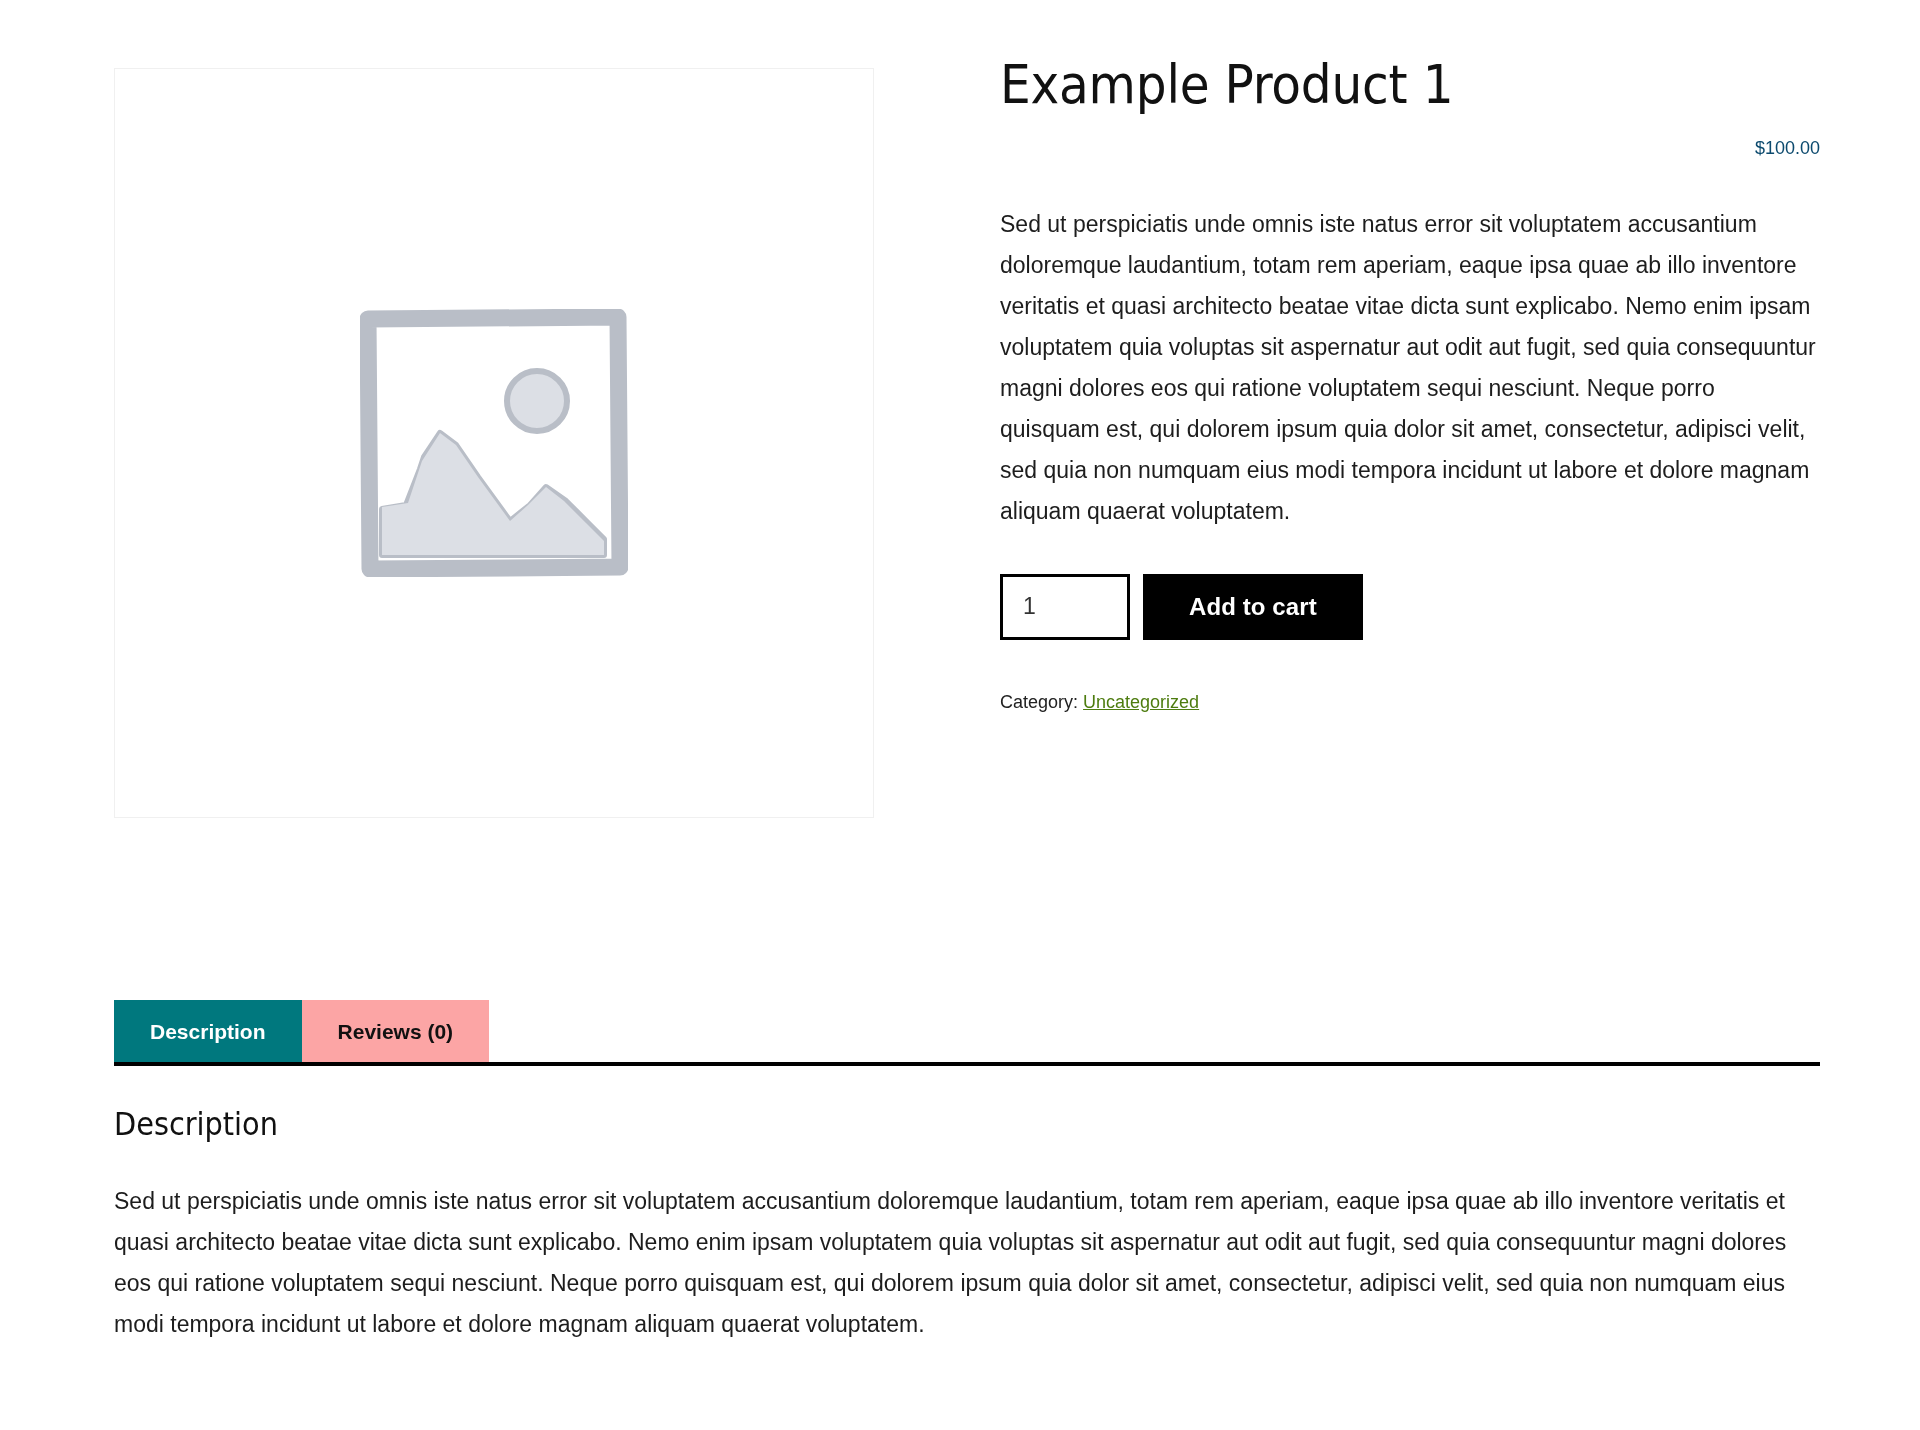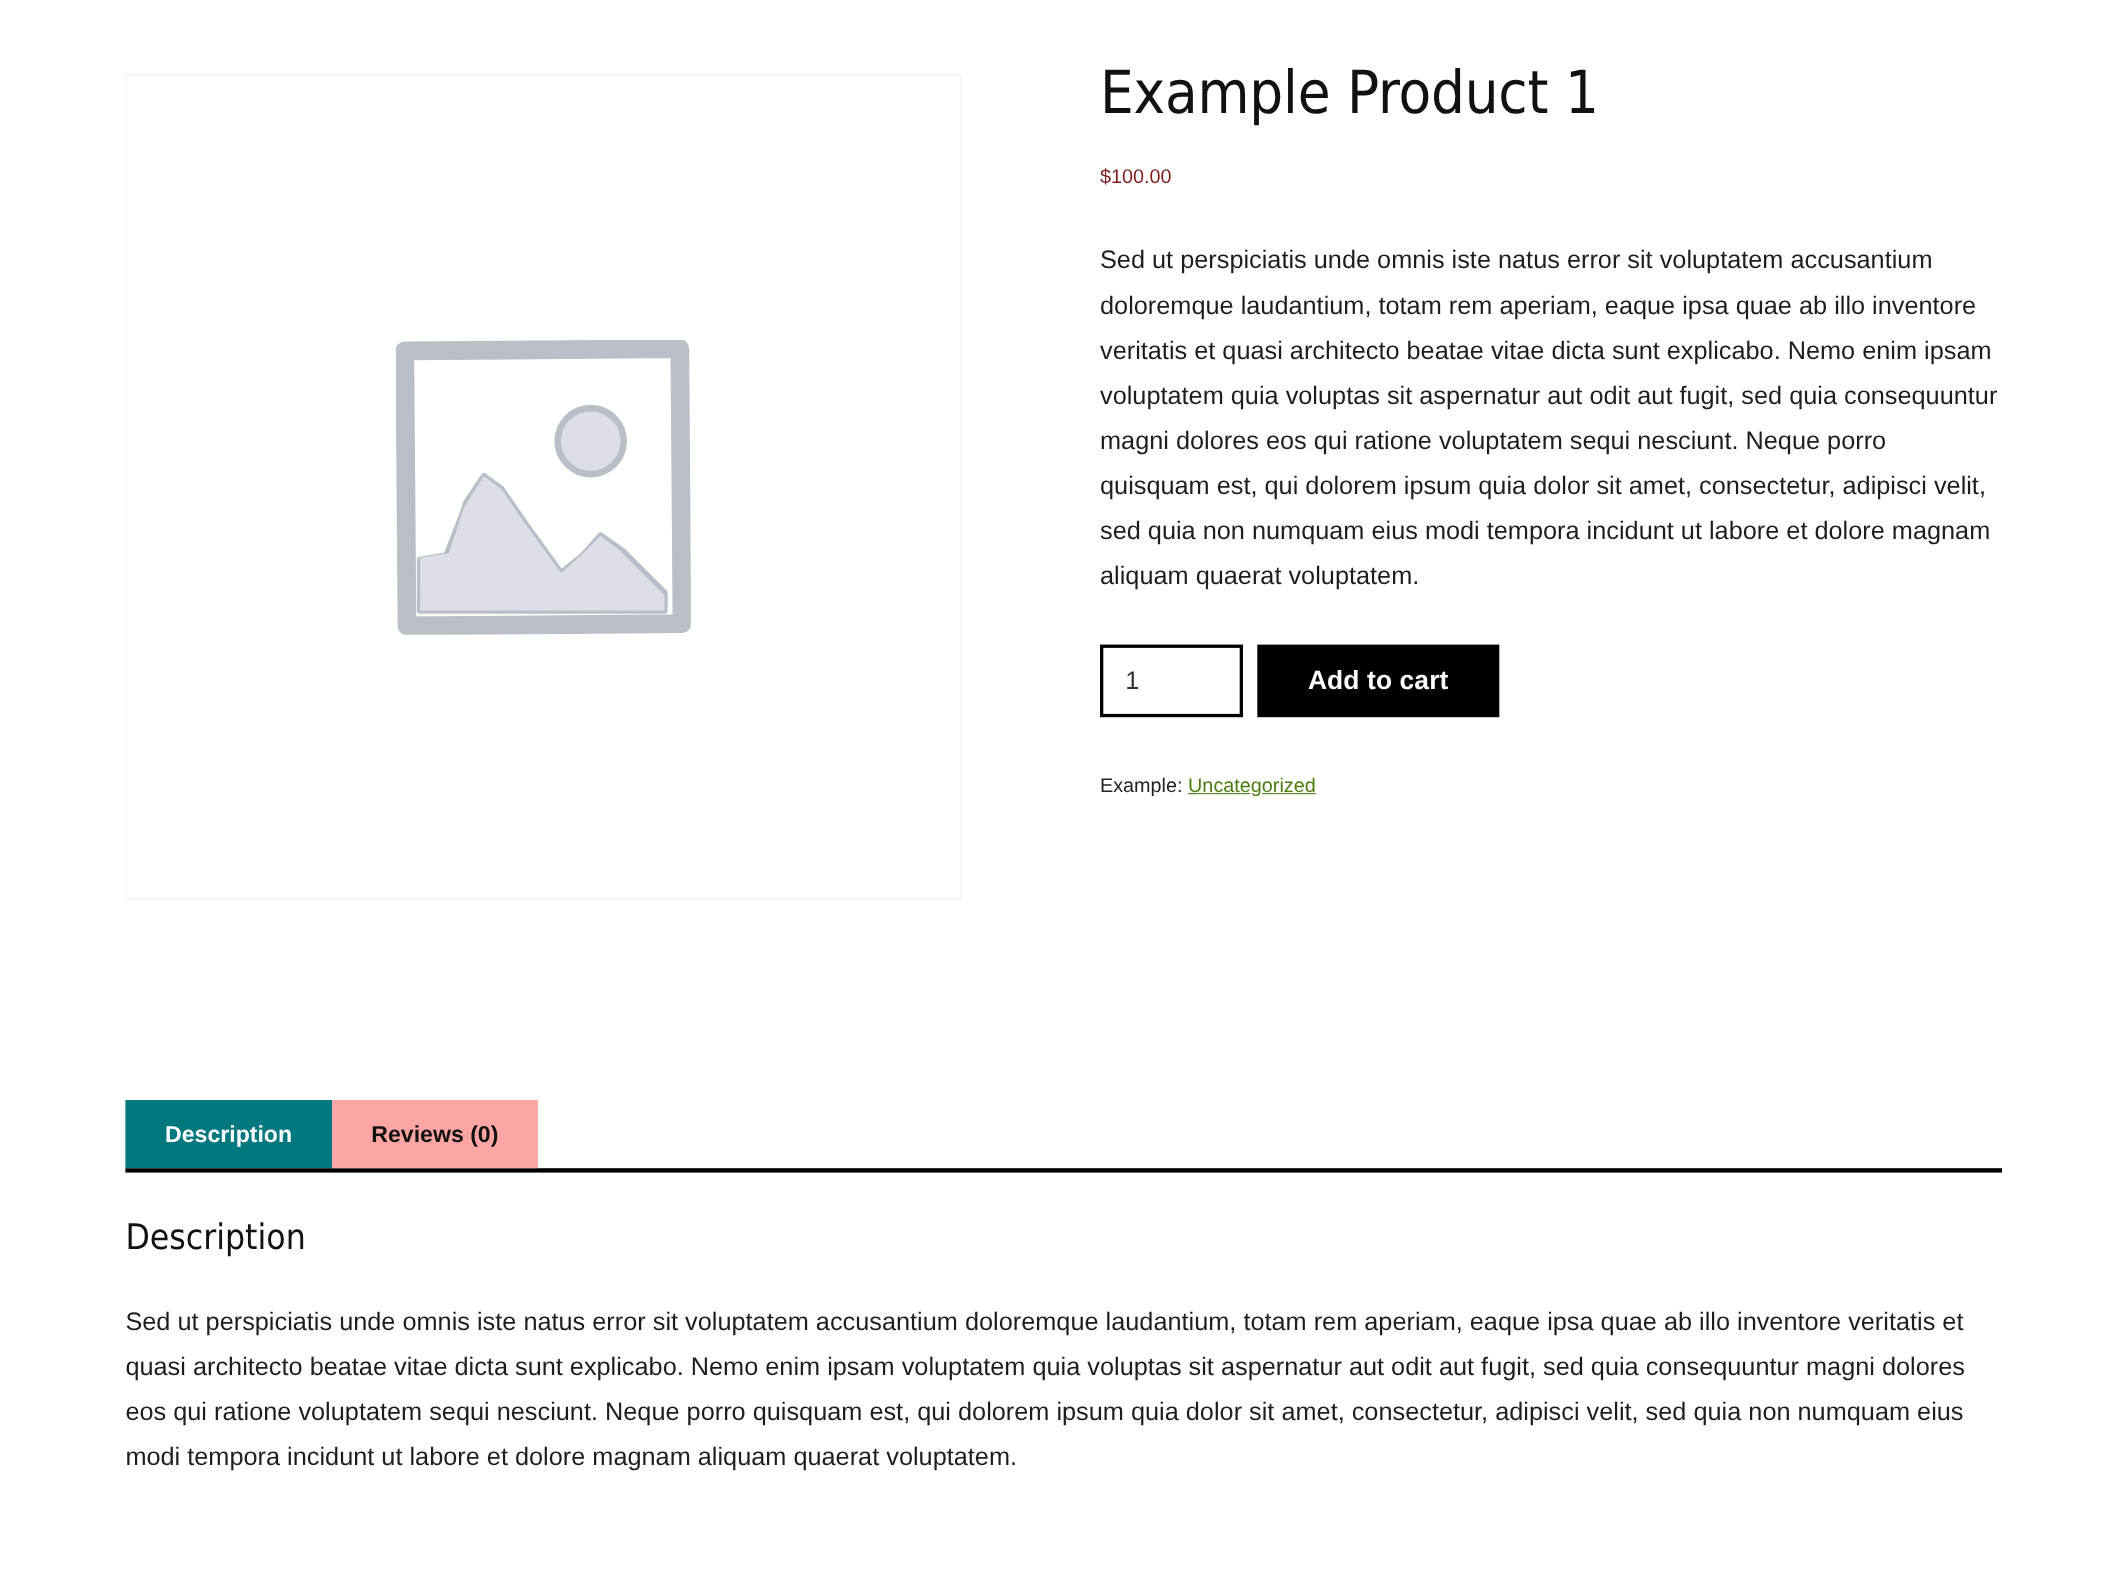--- a/index.html
+++ b/index.html
@@ -60,23 +60,24 @@
     line-height: 1.12;
     letter-spacing: -0.2px;
     color: #111111;
     margin: 0;
     padding: 0;
   }
 
   .product-price {
     font-size: 18px;
     line-height: 1.5;
-    color: #7f1d1d;
-    margin: 32px 0 0 0;
-    font-weight: 400;
+    color: #0c4a6e;
+    margin: 20px 0 0 0;
+    font-weight: 400;
+    text-align: right;
   }
 
   .product-desc {
     font-size: 23px;
     line-height: 1.78;
     color: #1d1d1d;
     margin: 42px 0 0 0;
     max-width: 820px;
     font-weight: 400;
   }
@@ -212,21 +213,21 @@
       <p class="product-price">$100.00</p>
 
       <p class="product-desc">Sed ut perspiciatis unde omnis iste natus error sit voluptatem accusantium doloremque laudantium, totam rem aperiam, eaque ipsa quae ab illo inventore veritatis et quasi architecto beatae vitae dicta sunt explicabo. Nemo enim ipsam voluptatem quia voluptas sit aspernatur aut odit aut fugit, sed quia consequuntur magni dolores eos qui ratione voluptatem sequi nesciunt. Neque porro quisquam est, qui dolorem ipsum quia dolor sit amet, consectetur, adipisci velit, sed quia non numquam eius modi tempora incidunt ut labore et dolore magnam aliquam quaerat voluptatem.</p>
 
       <form class="cart-row">
         <input class="qty-input" type="text" value="1" style="">
         <button class="add-to-cart" type="submit">Add to cart</button>
       </form>
 
       <div class="meta">
-        <span>Example:</span>
+        <span>Category:</span>
         <a href="#">Uncategorized</a>
       </div>
 
     </div>
   </div>
 
   <div class="tabs-wrap">
     <ul class="tabs-list">
       <li class="tab active">
         <span class="tab-inner">Description</span>

